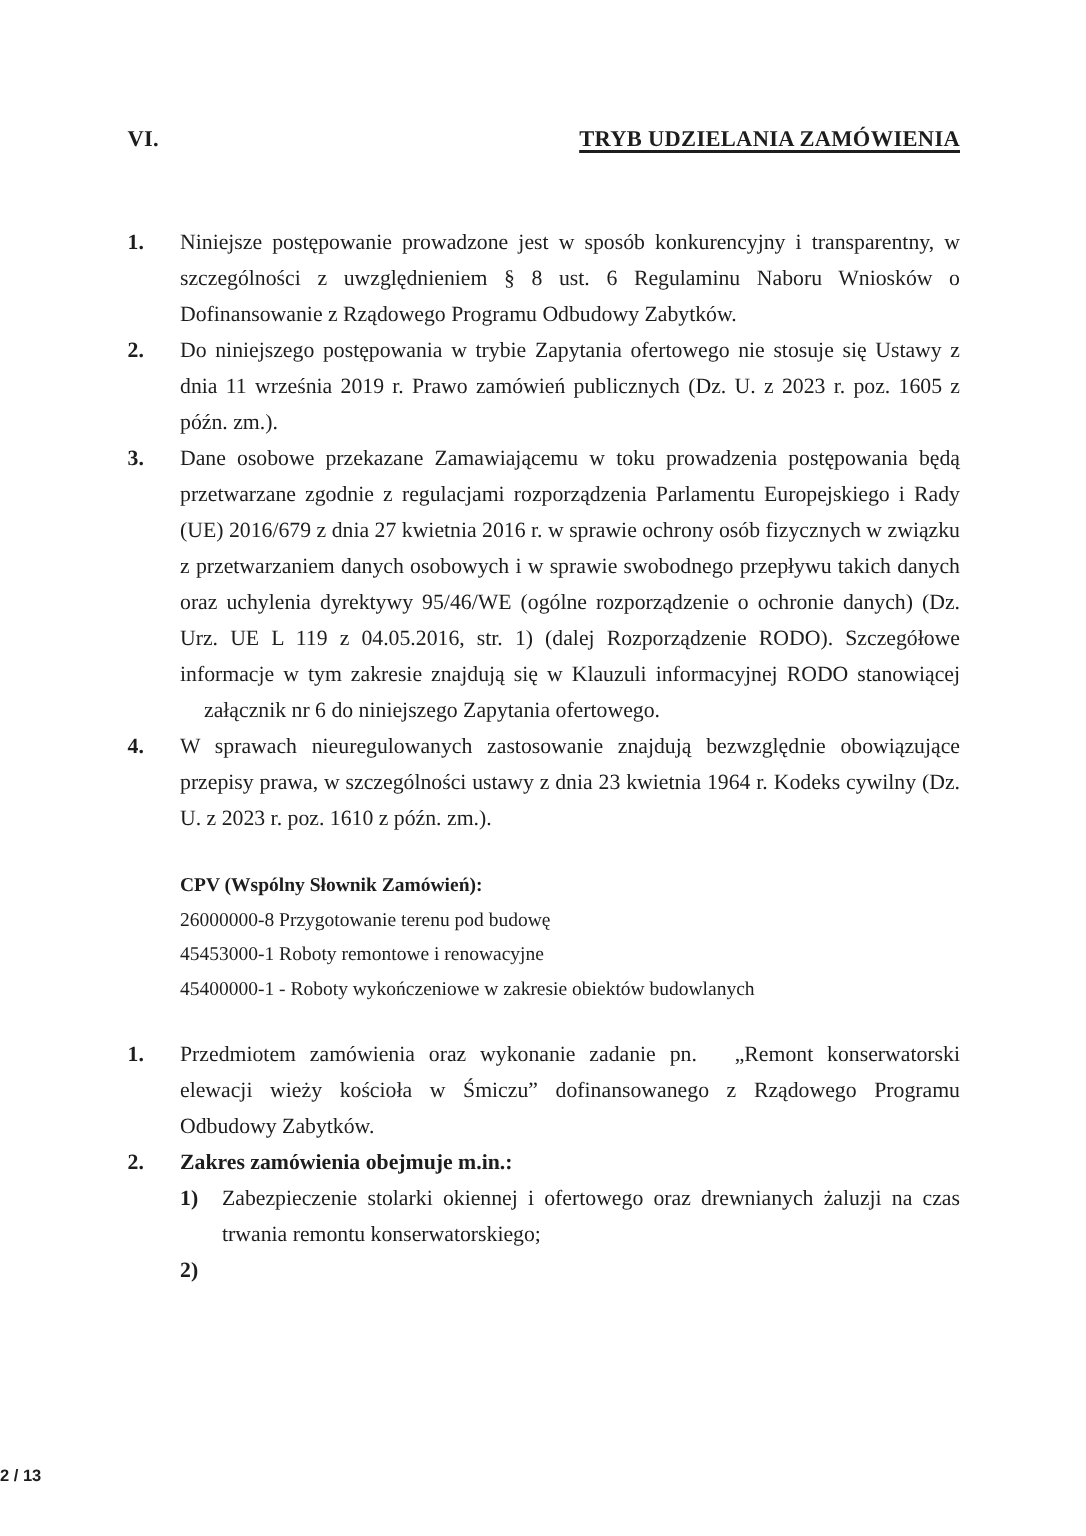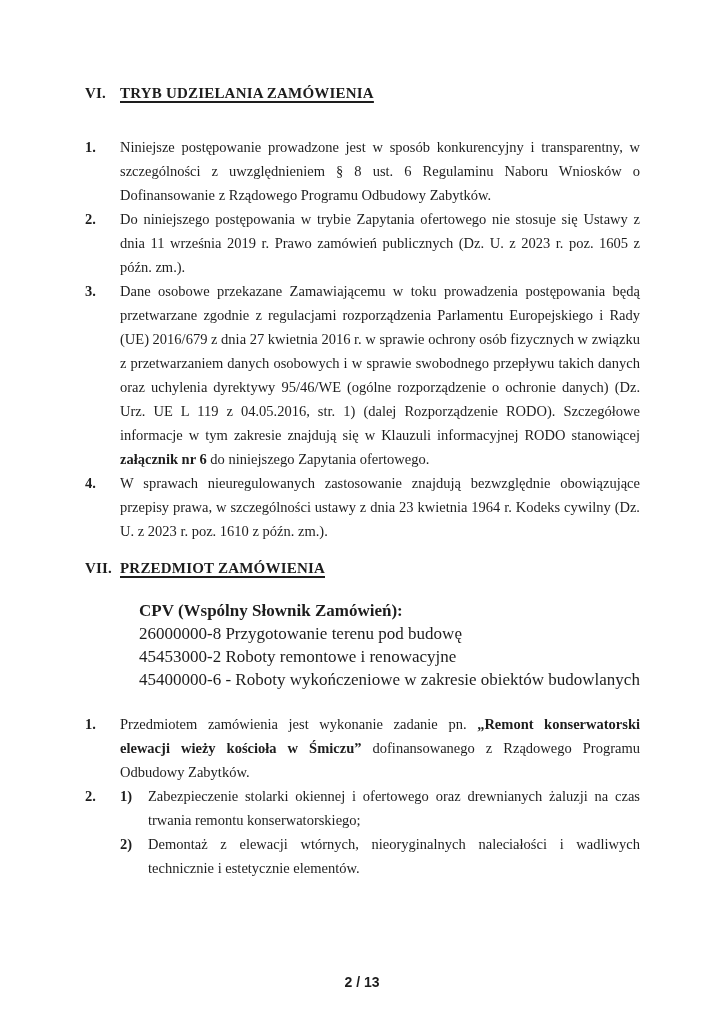--- a/index.html
+++ b/index.html
@@ -56,40 +56,39 @@
     text-align: justify;
     font-size: 14.5px;
     line-height: 24px;
   }
   .sub .snum {
     position: absolute;
     left: 0;
     font-weight: bold;
   }
   .cpv {
-    margin-left: 54px;
+    margin-left: 35px;
     margin-top: 20px;
-    font-size: 17px;
+    font-size: 13px;
     line-height: 23px;
     font-family: Liberation Serif, serif;
   }
   .cpv .cpv-head { font-weight: bold; }
-  .b { font-weight: bold; }
+  .b { font-weight: normal; margin-left: 16px; }
   .mt-sec { margin-top: 14px; }
   .mt-block { margin-top: 21px; }
-  .mb-head { margin-bottom: 31px; }
+  .mb-head { margin-bottom: 46px; text-align: right; }
   .footer {
     position: absolute;
     left: 0;
     right: 0;
     bottom: 34px;
-    text-align: center;
     font-family: "Liberation Sans", "DejaVu Sans", sans-serif;
     font-weight: bold;
-    font-size: 14px;
+    font-size: 11px;
     color: #1d1d1d;
   }
 </style>
 </head>
 <body>
 
 <div class="page">
   <div class="content">
 
     <div class="sec-heading mb-head">
@@ -110,48 +109,44 @@
     <div class="item">
       <span class="inum">3.</span>
       <span>Dane osobowe przekazane Zamawiającemu w toku prowadzenia postępowania będą przetwarzane zgodnie z regulacjami rozporządzenia Parlamentu Europejskiego i Rady (UE) 2016/679 z dnia 27 kwietnia 2016 r. w sprawie ochrony osób fizycznych w związku z przetwarzaniem danych osobowych i w sprawie swobodnego przepływu takich danych oraz uchylenia dyrektywy 95/46/WE (ogólne rozporządzenie o ochronie danych) (Dz. Urz. UE L 119 z 04.05.2016, str. 1) (dalej Rozporządzenie RODO). Szczegółowe informacje w tym zakresie znajdują się w Klauzuli informacyjnej RODO stanowiącej </span><span class="b">załącznik nr 6</span><span> do niniejszego Zapytania ofertowego.</span>
     </div>
 
     <div class="item">
       <span class="inum">4.</span>
       <span>W sprawach nieuregulowanych zastosowanie znajdują bezwzględnie obowiązujące przepisy prawa, w szczególności ustawy z dnia 23 kwietnia 1964 r. Kodeks cywilny (Dz. U. z 2023 r. poz. 1610 z późn. zm.).</span>
     </div>
 
-    <div class="sec-heading mt-sec">
-      <span class="num">VII.</span>
-      <span class="title">PRZEDMIOT ZAMÓWIENIA</span>
-    </div>
 
     <div class="cpv">
       <div class="cpv-head">CPV (Wspólny Słownik Zamówień):</div>
       <div>26000000-8 Przygotowanie terenu pod budowę</div>
-      <div>45453000-2 Roboty remontowe i renowacyjne</div>
-      <div>45400000-6 - Roboty wykończeniowe w zakresie obiektów budowlanych</div>
+      <div>45453000-1 Roboty remontowe i renowacyjne</div>
+      <div>45400000-1 - Roboty wykończeniowe w zakresie obiektów budowlanych</div>
     </div>
 
     <div class="item mt-block">
       <span class="inum">1.</span>
-      <span>Przedmiotem zamówienia jest wykonanie zadanie pn. </span><span class="b">„Remont konserwatorski elewacji wieży kościoła w Śmiczu”</span><span> dofinansowanego z Rządowego Programu Odbudowy Zabytków.</span>
+      <span>Przedmiotem zamówienia oraz wykonanie zadanie pn. </span><span class="b">„Remont konserwatorski elewacji wieży kościoła w Śmiczu”</span><span> dofinansowanego z Rządowego Programu Odbudowy Zabytków.</span>
     </div>
 
     <div class="item bold-text">
       <span class="inum">2.</span>
+      <span>Zakres zamówienia obejmuje m.in.:</span>
     </div>
 
     <div class="item">
       <div class="sub">
         <span class="snum">1)</span>
         <span>Zabezpieczenie stolarki okiennej i ofertowego oraz drewnianych żaluzji na czas trwania remontu konserwatorskiego;</span>
       </div>
       <div class="sub">
         <span class="snum">2)</span>
-        <span>Demontaż z elewacji wtórnych, nieoryginalnych naleciałości i wadliwych technicznie i estetycznie elementów.</span>
       </div>
     </div>
 
   </div>
 
   <div class="footer">2 / 13</div>
 </div>
 
 </body></html>

